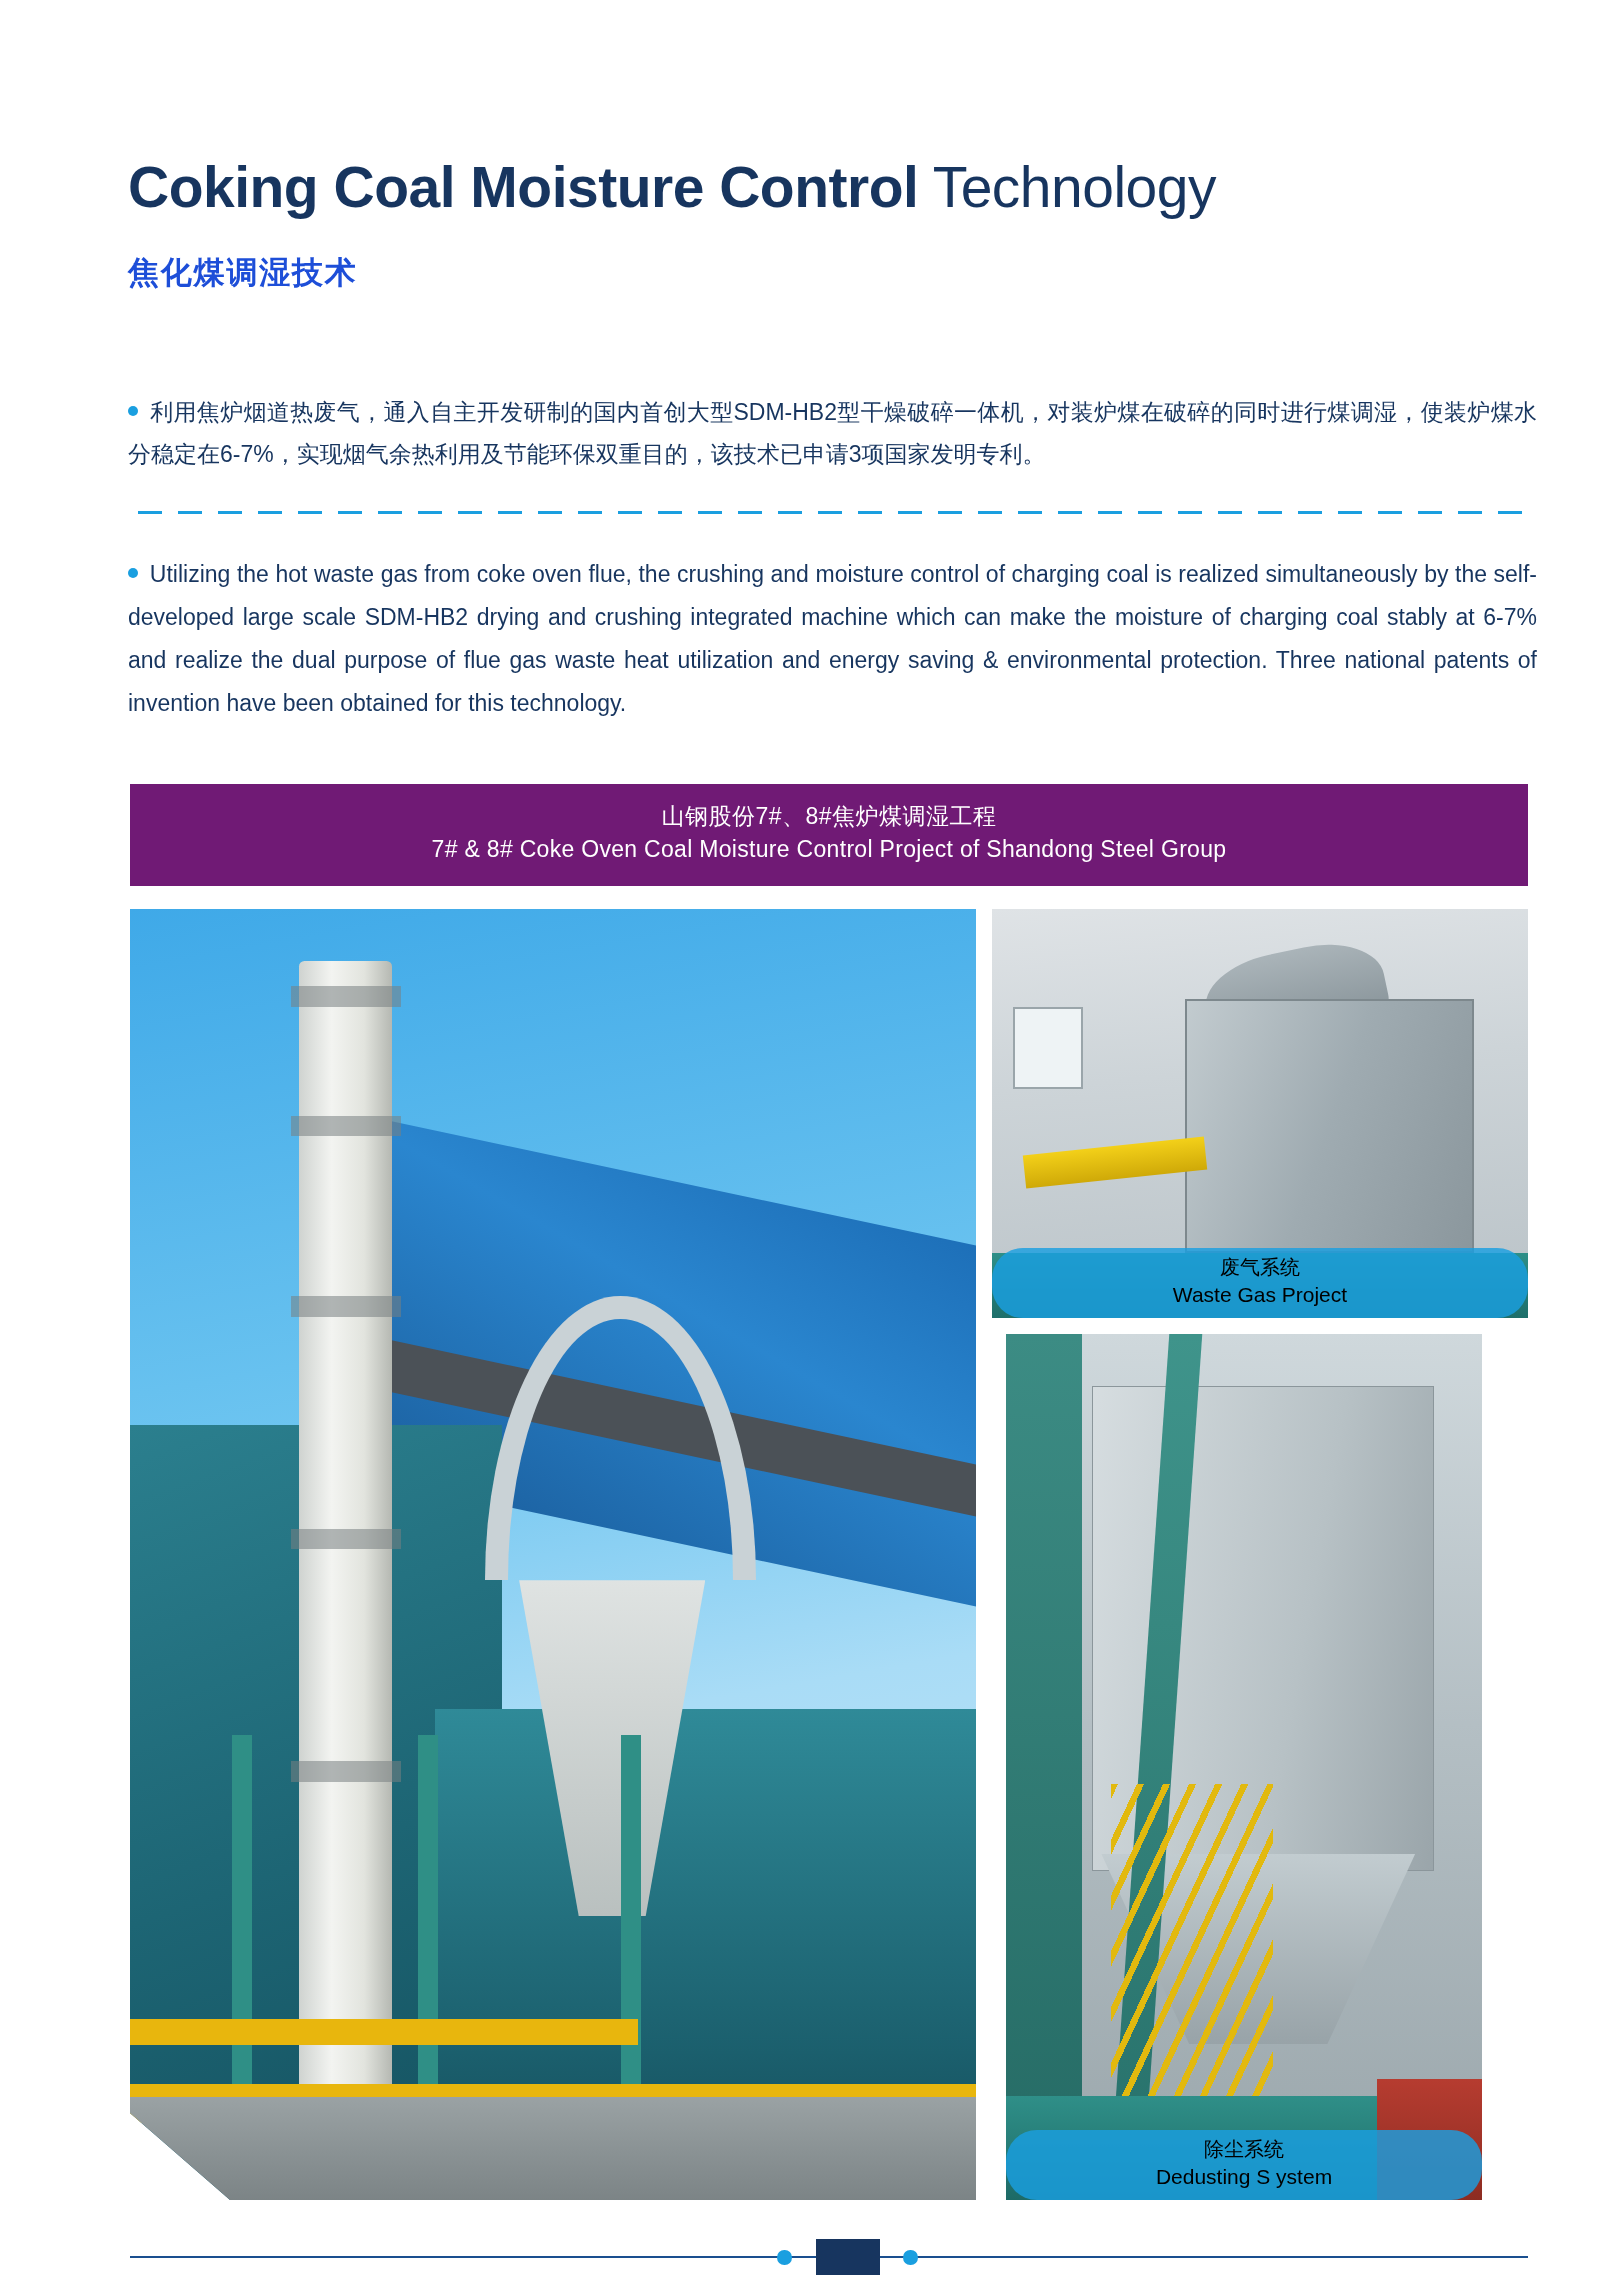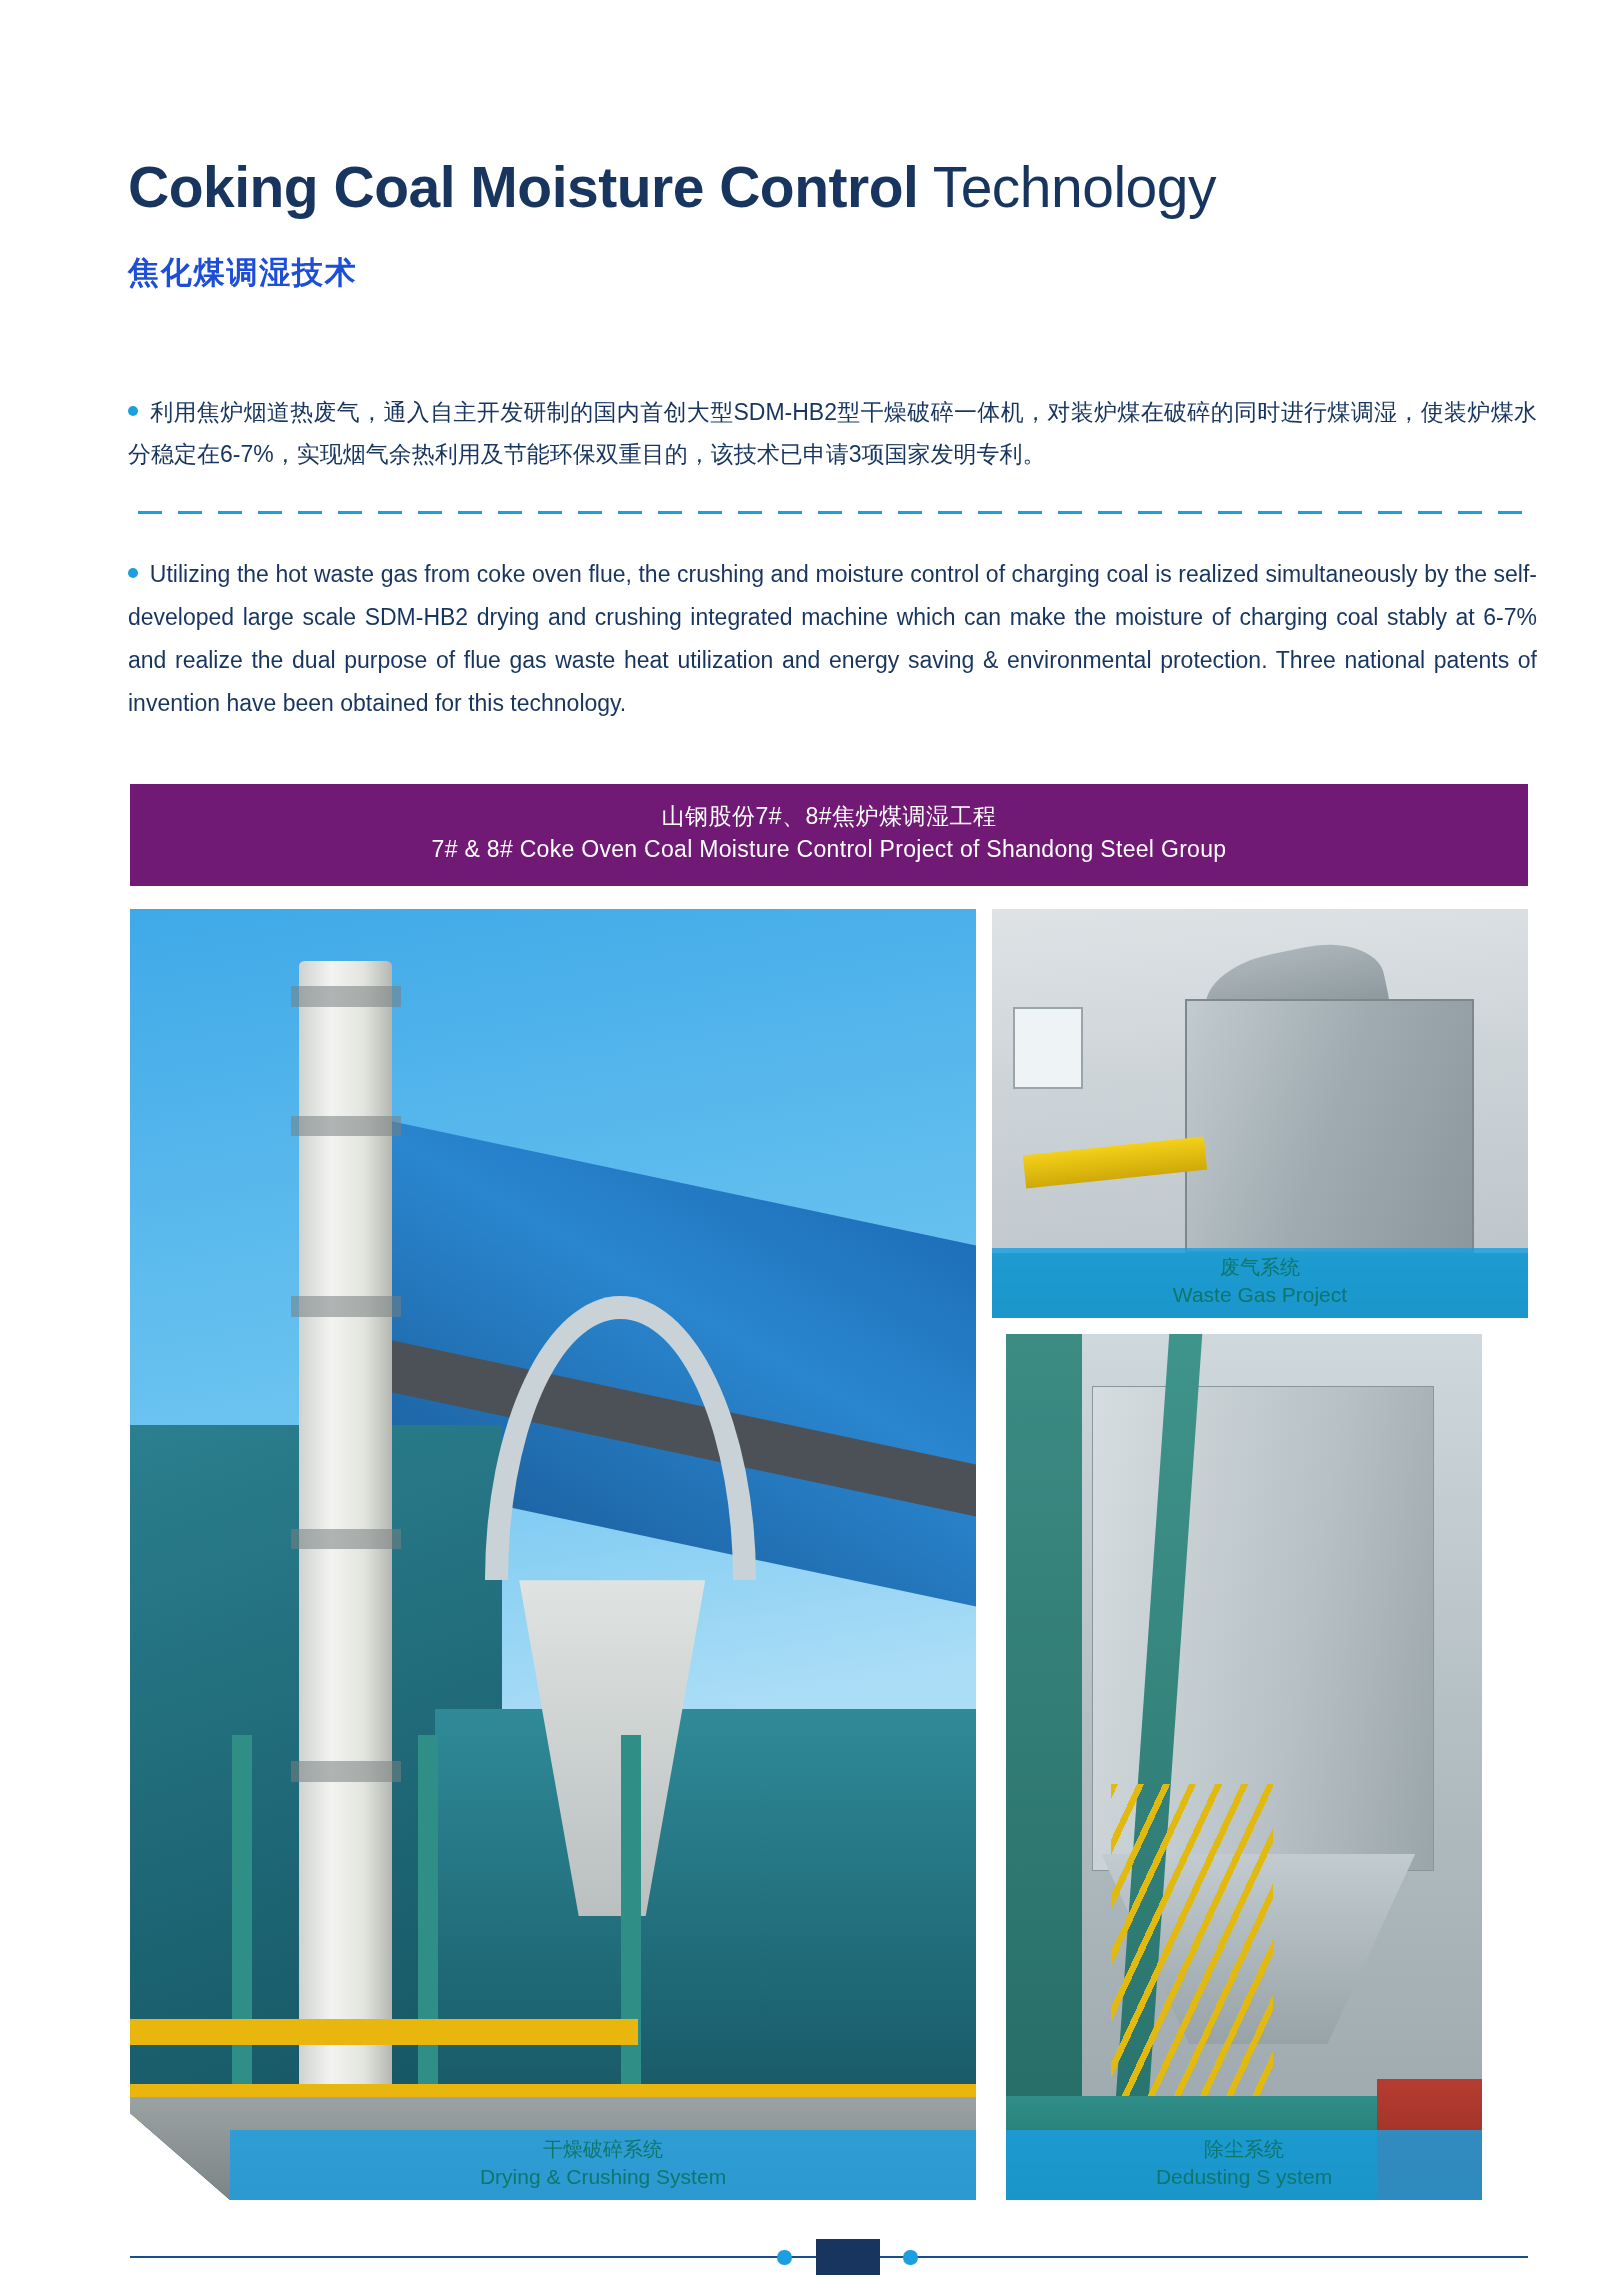--- a/index.html
+++ b/index.html
@@ -287,23 +287,24 @@
     background: linear-gradient(180deg,#2f8f88 0%, #1d6a66 100%);
   }
 
   
   .cap {
     position: absolute;
     left: 0;
     bottom: 0;
     width: 100%;
     background: rgba(26,159,224,0.82);
-    color: #0f766e;
+    color: #000000;
     text-align: center;
     padding: 6.4px 0 9px 0;
+    border-radius: 31px;
   }
   .cap .cn { font-size: 20px; line-height: 27px; }
   .cap .en { font-size: 21px; line-height: 28px; }
 
   .cap-main {
     left: 100px;
     width: calc(100% - 100px);
   }
 
   
@@ -382,24 +383,20 @@
         <div class="stack-band" style="top:30%"></div>
         <div class="stack-band" style="top:48%"></div>
         <div class="stack-band" style="top:66%"></div>
         <div class="col" style="left:12%"></div>
         <div class="col" style="left:34%"></div>
         <div class="col" style="left:58%"></div>
         <div class="deck2"></div>
         <div class="deck"></div>
         <div class="base"></div>
       </div>
-      <div class="cap cap-main">
-        <div class="cn">干燥破碎系统</div>
-        <div class="en">Drying &amp; Crushing System</div>
-      </div>
     </div>
 
     <div class="photo photo-tr">
       <div class="img">
         <div class="interior"></div>
         <div class="window"></div>
         <div class="drum"></div>
         <div class="machine-box"></div>
         <div class="yellow-pipe"></div>
         <div class="green-floor"></div>

